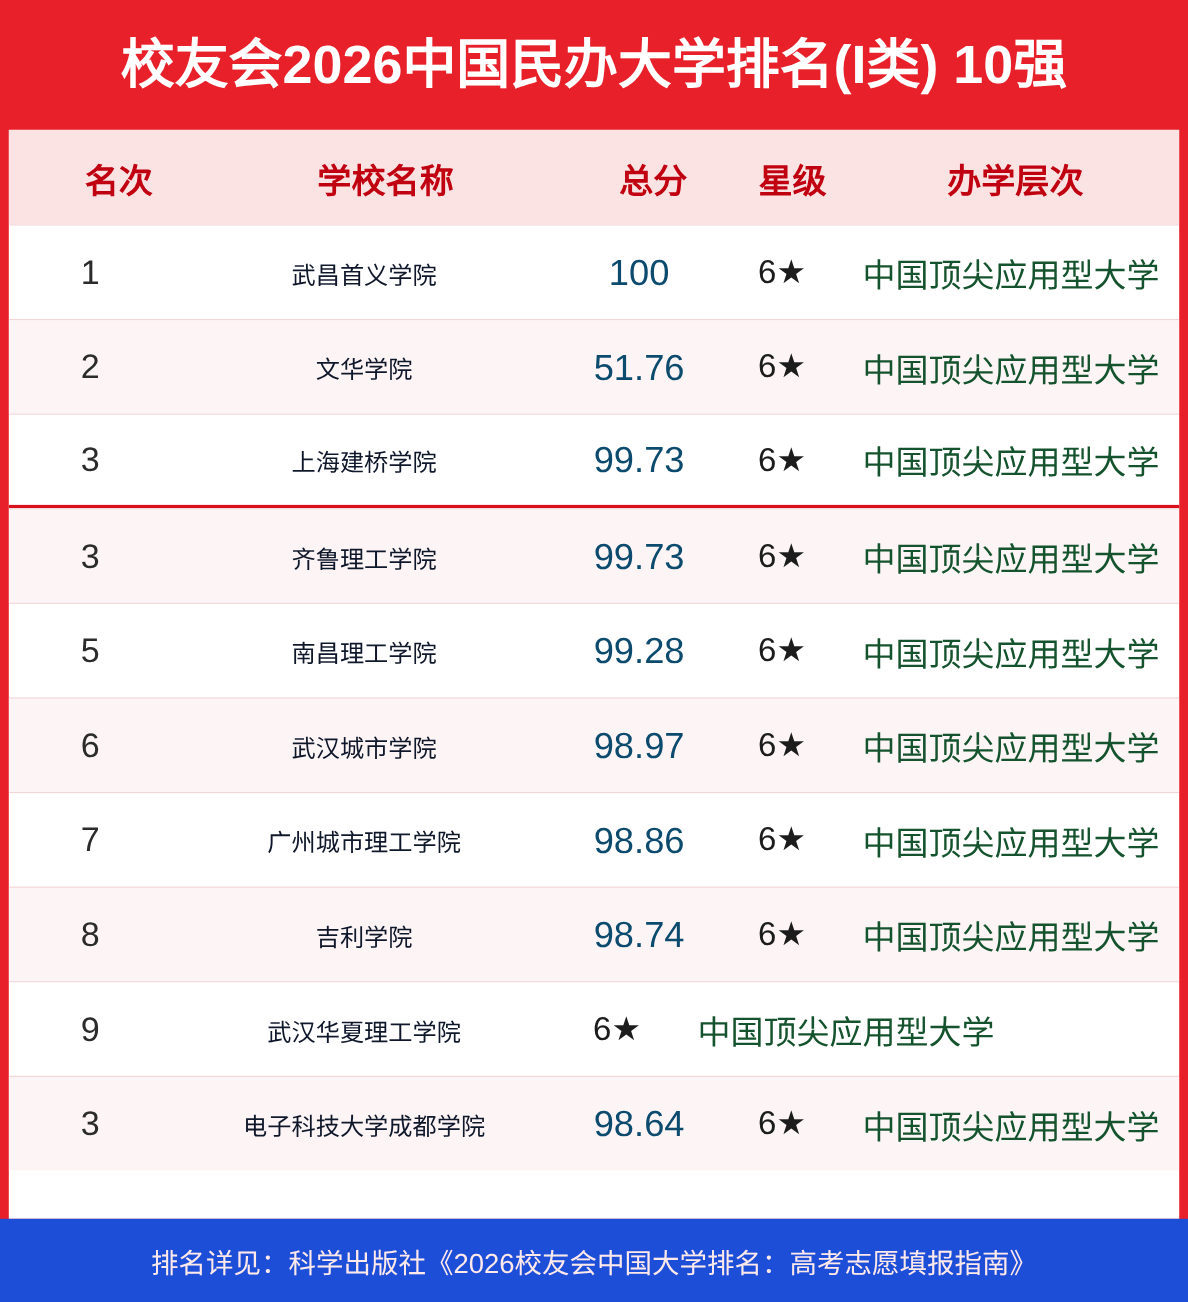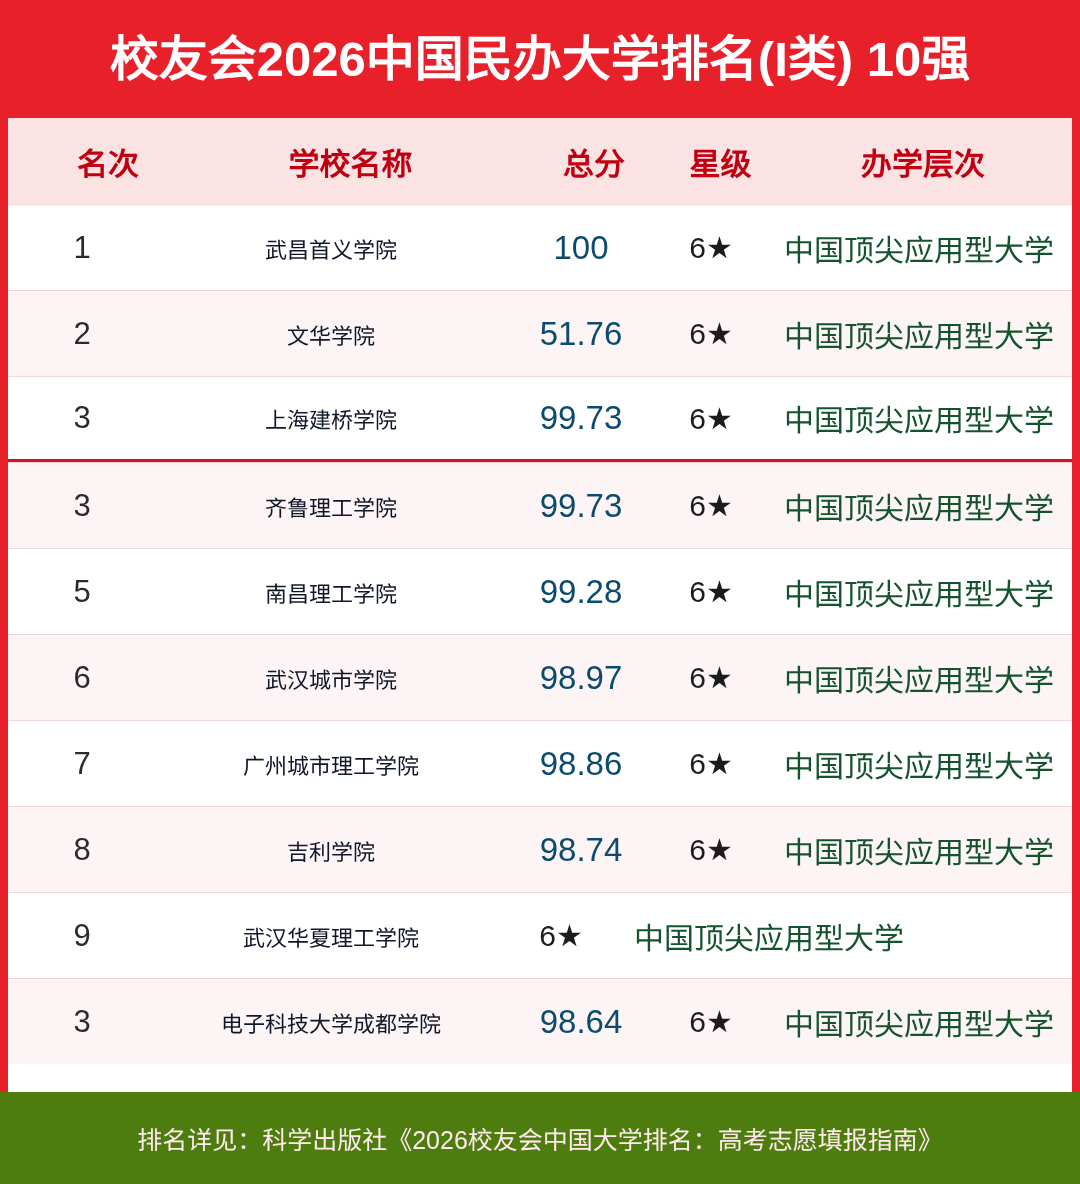--- a/index.html
+++ b/index.html
@@ -99,25 +99,25 @@
     color: #1c1c1c;
     white-space: nowrap;
   }
   .row .c-level {
     font-size: 30px;
     color: #14532d;
     white-space: nowrap;
   }
   
   .footer {
-    height: 92px;
+    height: 76px;
     display: flex;
     align-items: center;
     justify-content: center;
-    background: #4d7c0f;
+    background: #1d4ed8;
   }
   .footer-text {
     color: #ffe9ea;
     font-size: 25px;
     white-space: nowrap;
   }
 </style>
 </head>
 <body>
 

